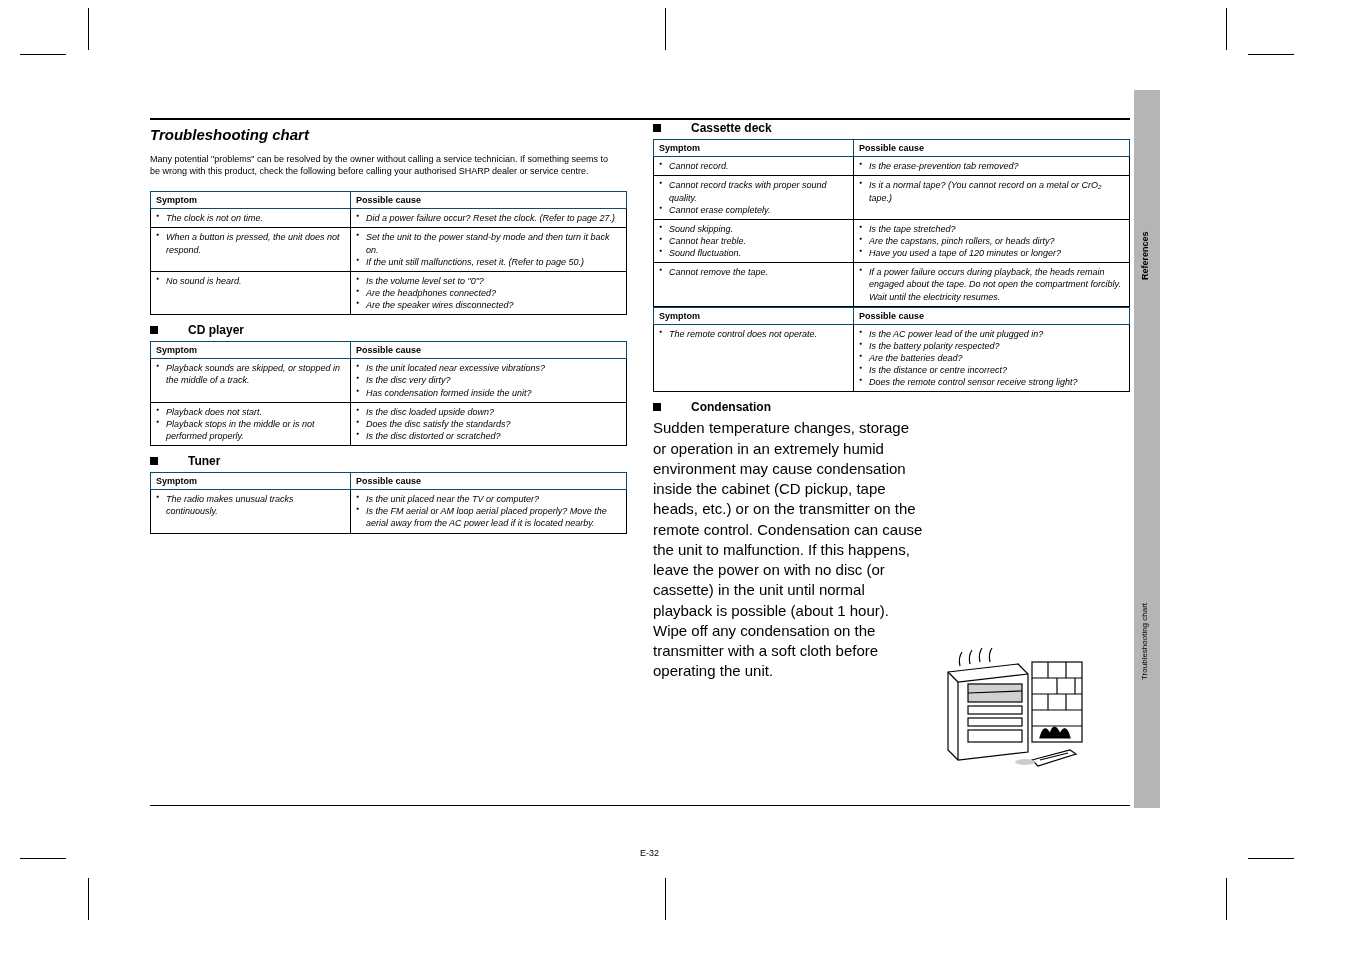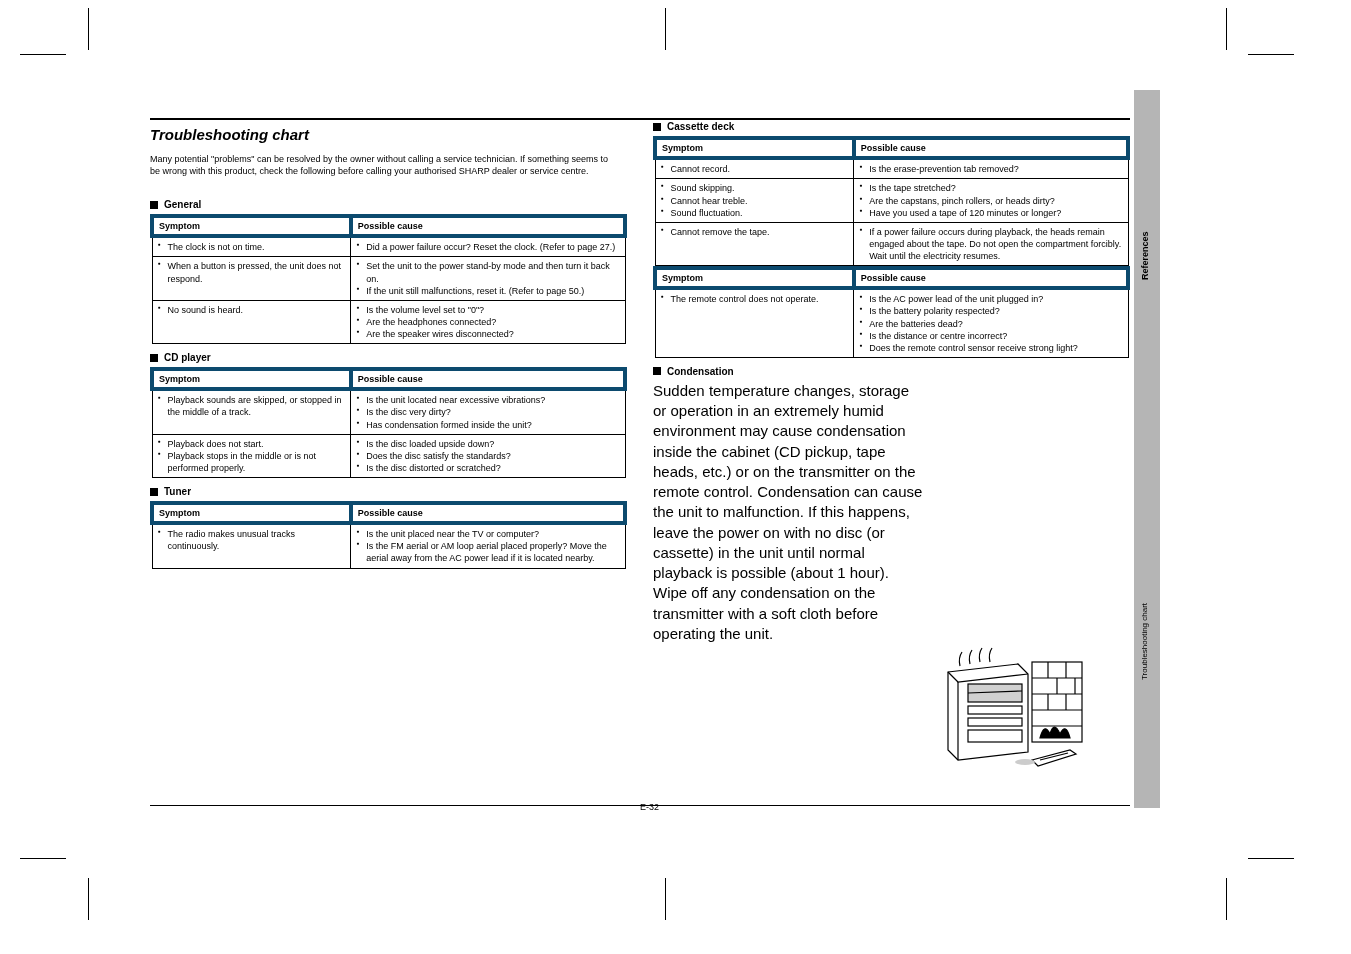--- a/index.html
+++ b/index.html
@@ -7,32 +7,32 @@
   .crop { position: absolute; background: #000; }
   .crop.h { height: 1px; width: 46px; }
   .crop.v { width: 1px; height: 42px; }
   .gray-tab { position: absolute; background: #b5b5b5; }
   .page { position: absolute; left: 150px; top: 118px; width: 980px; }
   .rule { height: 2px; background: #000; width: 980px; margin-bottom: 6px; }
   .title { font-size: 15px; font-weight: bold; font-style: italic; margin-bottom: 10px; }
   .intro { font-size: 9px; line-height: 1.35; width: 470px; margin-bottom: 14px; }
   .columns { display: flex; gap: 26px; }
   .col { width: 477px; }
-  .section-head { display: flex; align-items: center; font-weight: bold; font-size: 10px; margin: 8px 0 4px 0; }
+  .section-head { display: flex; align-items: center; font-weight: bold; font-size: 12px; margin: 8px 0 4px 0; gap: 24px; }
   .sq { width: 8px; height: 8px; background: #000; margin-right: 6px; flex: 0 0 8px; }
   .tbl { border: 1px solid #000; width: 100%; border-collapse: collapse; font-size: 9px; }
-  .tbl th { border: 4px solid #0c4a6e; padding: 3px 5px; text-align: left; font-weight: bold; }
-  .tbl td { border: 1px solid #000; padding: 3px 5px; vertical-align: top; }
+  .tbl th { border: 1px solid #0c4a6e; padding: 3px 5px; text-align: left; font-weight: bold; }
+  .tbl td { border: 1px solid #000; padding: 3px 5px; vertical-align: top; font-style: italic; }
   .tbl td.c1 { width: 42%; }
   ul.b { list-style: none; padding: 0; margin: 0; }
   ul.b li { position: relative; padding-left: 10px; line-height: 1.35; }
   ul.b li::before { content: "●"; position: absolute; left: 0; top: 0; font-size: 5px; }
   .cond-text { font-size: 15px; line-height: 1.35; width: 270px; }
   .bottom-rule { height: 1px; background: #000; width: 980px; position: absolute; left:150px; top: 805px; }
-  .pgnum { position: absolute; left: 640px; top: 802px; font-size: 9px; text-align: center; }
+  .pgnum { position: absolute; left: 640px; top: 848px; font-size: 9px; text-align: center; }
   .illus { position: absolute; left: 920px; top: 642px; width: 170px; }
 </style>
 </head>
 <body>
 
 <div class="crop h" style="left:20px; top:54px;"></div>
 <div class="crop v" style="left:88px; top:8px;"></div>
 <div class="crop v" style="left:665px; top:8px;"></div>
 <div class="crop v" style="left:1226px; top:8px;"></div>
 <div class="crop h" style="left:1248px; top:54px;"></div>
@@ -47,24 +47,20 @@
 <div class="page">
   <div class="rule"></div>
   <div class="title">Troubleshooting chart</div>
   <div class="intro">Many potential "problems" can be resolved by the owner without calling a service technician.
 If something seems to be wrong with this product, check the following before calling your authorised SHARP dealer or service centre.</div>
 
   <div class="columns">
 
     <div class="col">
 
-      <div class="section-head">
-          <span class="sq"></span>
-          <span>General</span>
-        </div>
       <table class="tbl">
         <tbody>
             <tr>
               <th>Symptom</th>
               <th>Possible cause</th>
             </tr>
         <tr>
           <td class="c1">
                 <ul class="b">
                   <li>The clock is not on time.</li>
@@ -190,20 +186,33 @@
             </tr>
         <tr>
           <td class="c1">
                 <ul class="b">
                   <li>Cannot record.</li>
                 </ul>
               </td>
           <td>
                 <ul class="b">
                   <li>Is the erase-prevention tab removed?</li>
+                </ul>
+              </td>
+        </tr>
+        <tr>
+          <td class="c1">
+                <ul class="b">
+                  <li>Cannot record tracks with proper sound quality.</li>
+                  <li>Cannot erase completely.</li>
+                </ul>
+              </td>
+          <td>
+                <ul class="b">
+                  <li>Is it a normal tape? (You cannot record on a metal or CrO₂ tape.)</li>
                 </ul>
               </td>
         </tr>
         <tr>
           <td class="c1">
                 <ul class="b">
                   <li>Sound skipping.</li>
                   <li>Cannot hear treble.</li>
                   <li>Sound fluctuation.</li>
                 </ul>

